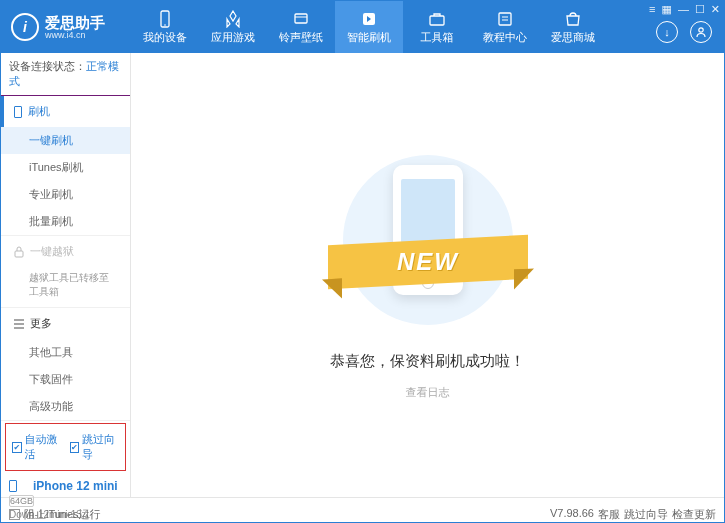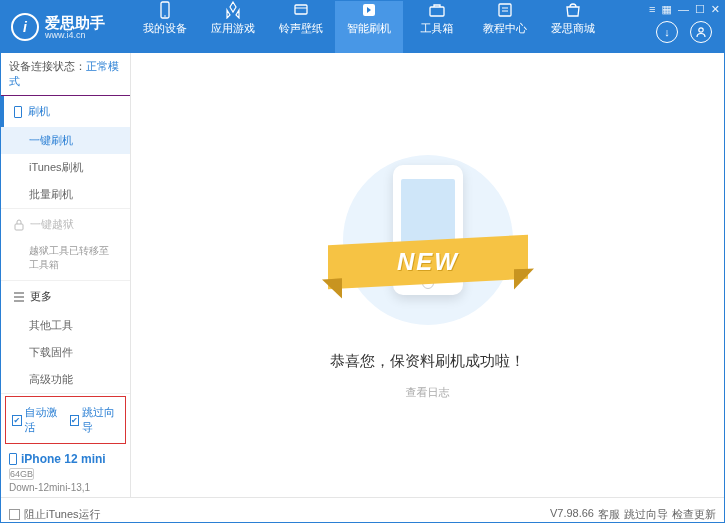--- a/index.html
+++ b/index.html
@@ -6,21 +6,21 @@
 body { width: 725px; height: 523px; background: #fff; overflow: hidden; border: 1px solid #2a7fd4; }
 
 .header { height: 52px; background: #2a7fd4; display: flex; align-items: center; color: #fff; position: relative; }
 .logo-area { display: flex; align-items: center; padding: 0 10px; width: 130px; }
 .logo-icon { width: 28px; height: 28px; border: 2px solid #fff; border-radius: 50%; display: flex; align-items: center; justify-content: center; font-weight: bold; font-style: italic; font-size: 14px; }
 .logo-text { margin-left: 6px; }
 .app-name { font-size: 15px; font-weight: bold; line-height: 1; }
 .app-url { font-size: 9px; opacity: 0.85; }
 
 .nav-tabs { display: flex; height: 100%; }
-.nav-tab { width: 68px; display: flex; flex-direction: column; align-items: center; justify-content: flex-start; cursor: pointer; font-size: 11px; }
+.nav-tab { width: 68px; display: flex; flex-direction: column; align-items: center; justify-content: center; cursor: pointer; font-size: 11px; }
 .nav-tab.active { background: #4897e6; }
 .nav-tab .nav-icon { font-size: 18px; margin-bottom: 2px; }
 
 .win-controls { position: absolute; right: 4px; top: 2px; display: flex; gap: 6px; font-size: 11px; }
 .win-btn { cursor: pointer; opacity: 0.9; }
 
 .header-right-icons { position: absolute; right: 12px; top: 20px; display: flex; gap: 12px; }
 .circ-btn { width: 22px; height: 22px; border: 1.5px solid #fff; border-radius: 50%; display: flex; align-items: center; justify-content: center; font-size: 11px; cursor: pointer; }
 
 .body-area { display: flex; height: 444px; }
@@ -33,21 +33,21 @@
 .side-header.active-cat { border-left-color: #2a7fd4; color: #2a7fd4; }
 .side-item { padding: 6px 10px 6px 28px; cursor: pointer; color: #666; }
 .side-item.active { background: #e8f2fc; color: #2a7fd4; }
 .side-note { padding: 4px 10px 8px 28px; color: #999; font-size: 10px; line-height: 1.4; }
 
 .checkbox-area { padding: 8px 6px; display: flex; gap: 8px; border: 1.5px solid #d93434; margin: 2px 4px; }
 .cb-wrap { display: flex; align-items: center; gap: 3px; color: #2a7fd4; font-size: 11px; }
 .cb { width: 11px; height: 11px; border: 1px solid #2a7fd4; display: flex; align-items: center; justify-content: center; font-size: 8px; color: #2a7fd4; }
 
 .device-box { padding: 6px 8px; }
-.device-name { color: #2a7fd4; font-size: 12px; font-weight: bold; display: flex; align-items: center; gap: 4px; }
+.device-name { color: #2a7fd4; font-size: 12px; font-weight: bold; display: flex; align-items: center; gap: 16px; }
 .device-storage { display: inline-block; border: 1px solid #ccc; border-radius: 2px; padding: 0 0; font-size: 9px; color: #888; margin-top: 2px; }
 .device-info { font-size: 10px; color: #888; margin-top: 2px; }
 .phone-mini-icon { width: 8px; height: 12px; border: 1.2px solid #2a7fd4; border-radius: 1px; }
 
 .main { flex: 1; display: flex; flex-direction: column; align-items: center; justify-content: center; position: relative; }
 .illustration { width: 180px; height: 180px; position: relative; }
 .circle-bg { width: 170px; height: 170px; background: #eaf4fd; border-radius: 50%; position: absolute; left: 5px; top: 5px; }
 .phone { position: absolute; left: 55px; top: 15px; width: 70px; height: 130px; background: #fff; border-radius: 10px; box-shadow: 0 4px 12px rgba(0,0,0,0.12); }
 .phone::before { content: ""; position: absolute; left: 8px; top: 14px; right: 8px; bottom: 18px; background: #cfe6f9; border-radius: 2px; }
 .phone::after { content: ""; position: absolute; left: 50%; bottom: 6px; width: 10px; height: 10px; border: 1px solid #ccc; border-radius: 50%; transform: translateX(-50%); }
@@ -169,20 +169,21 @@
     </div>
 
     <div class="side-section">
       <div class="side-header active-cat">
         <span class="phone-mini-icon"></span>
         <span>刷机</span>
       </div>
       <div id="flash-items">
           <div class="side-item active">一键刷机</div>
           <div class="side-item">iTunes刷机</div>
+          <div class="side-item">专业刷机</div>
           <div class="side-item">批量刷机</div>
         </div>
     </div>
 
     <div class="side-section">
       <div class="side-header" style="color:#bbb;">
         <span>
           <svg width="10" height="12" viewBox="0 0 10 12">
               <rect x="1" y="5" width="8" height="6" rx="1" fill="none" stroke="#bbb"></rect>
               <path d="M3 5V3a2 2 0 014 0v2" fill="none" stroke="#bbb"></path>

